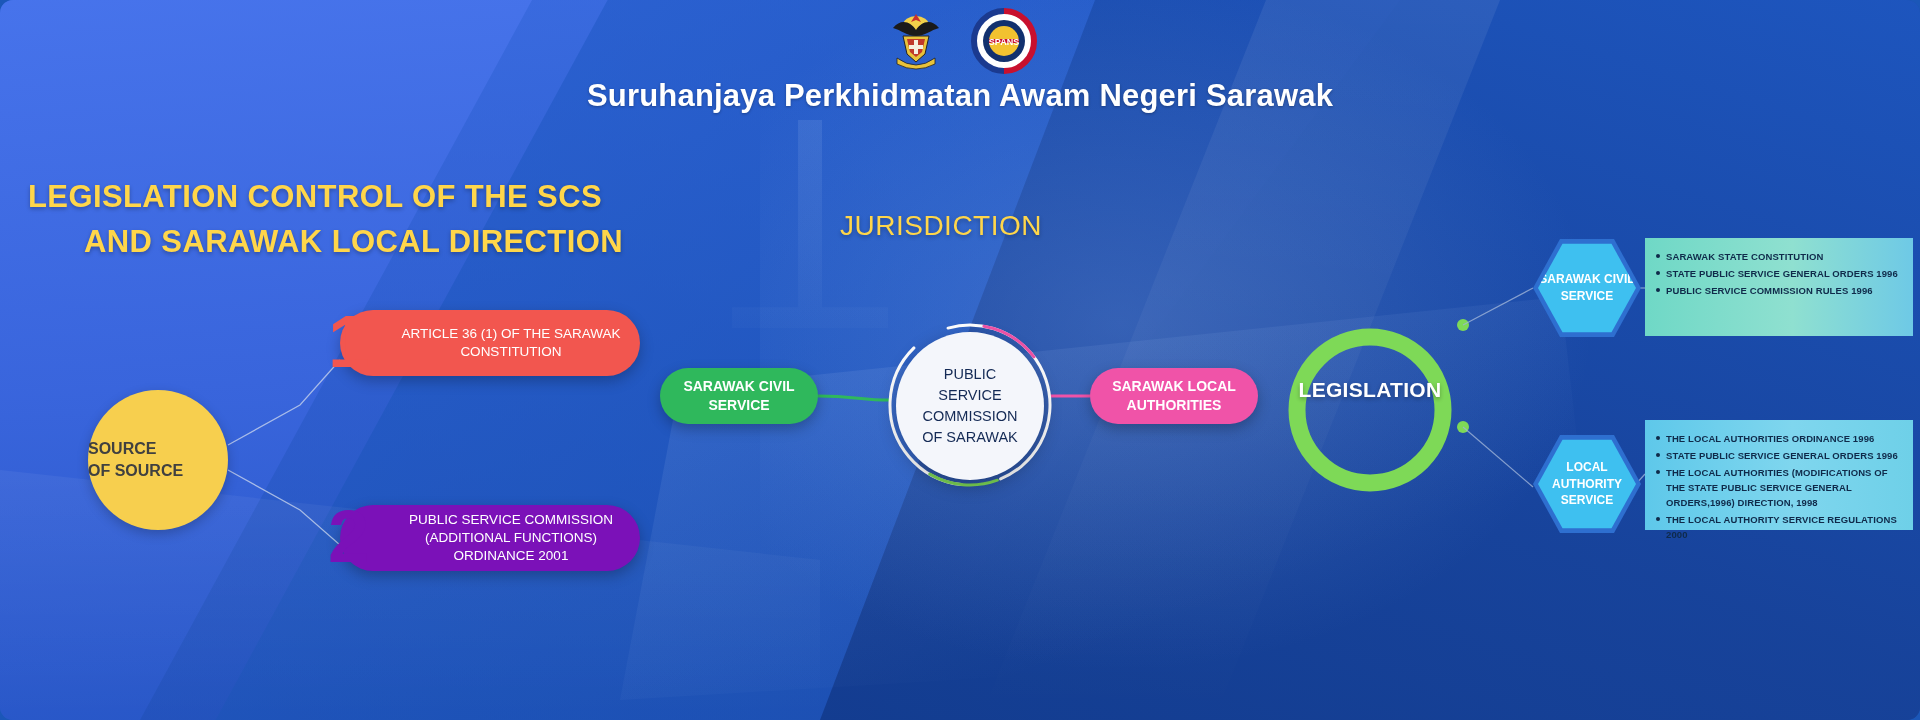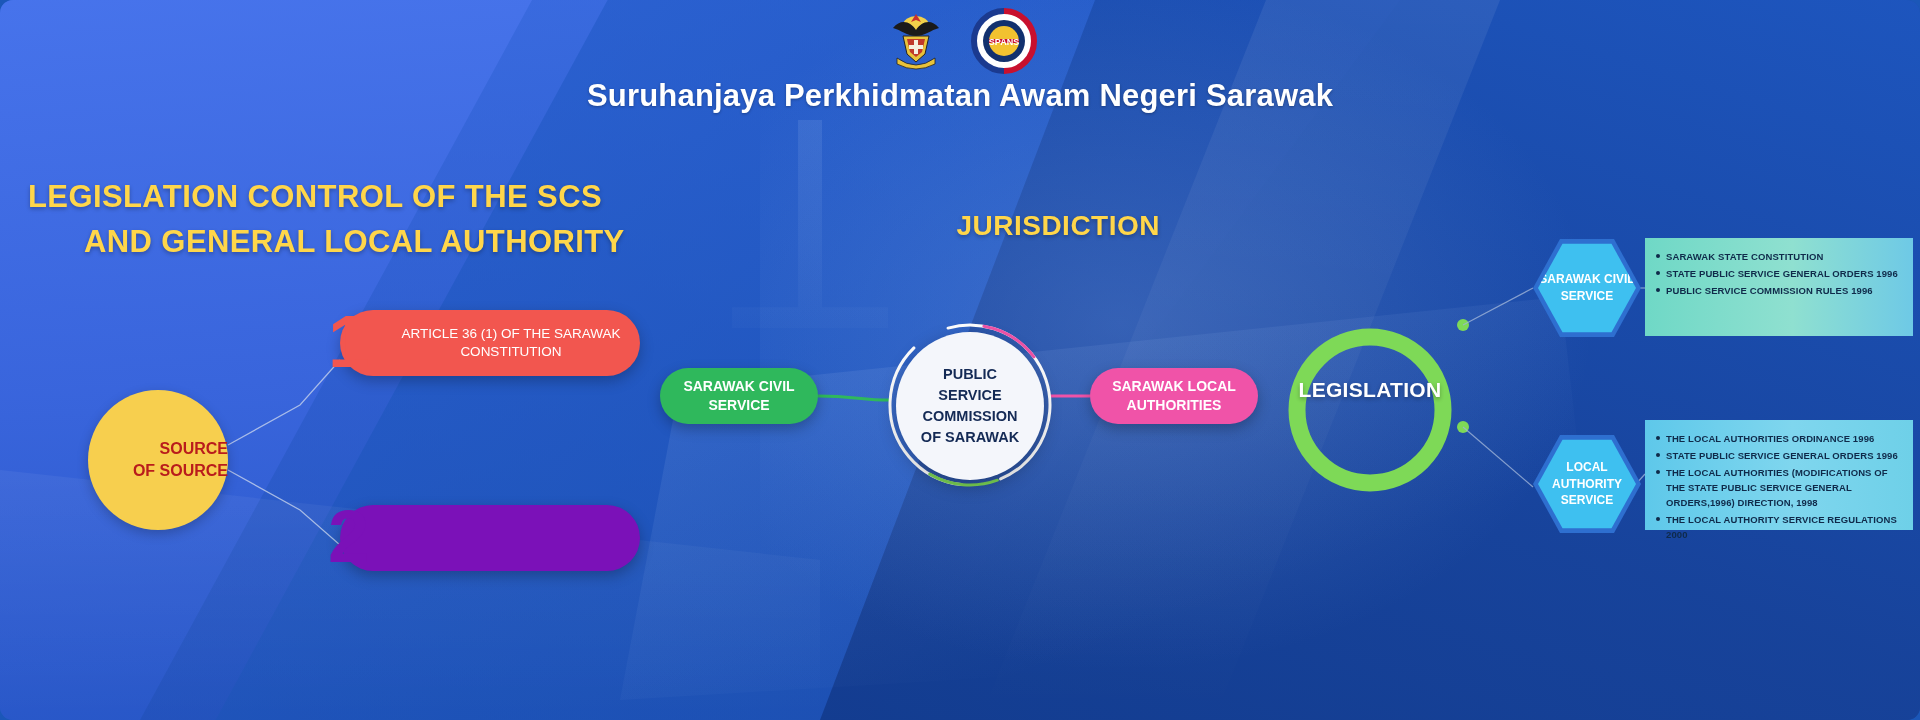--- a/index.html
+++ b/index.html
@@ -98,36 +98,36 @@
     line-height: 1.45;
     letter-spacing: .4px;
     text-shadow: 0 2px 4px rgba(0,0,0,.28);
   }
   .left-title div { white-space: nowrap; }
   .lt2 { padding-left: 56px; }
 
   
   .jurisdiction {
     position: absolute; left: 840px; top: 210px; width: 320px;
-    text-align: right;
+    text-align: left;
     color: #ffd64a;
     font-size: 28px;
-    font-weight: bold;
+    font-weight: normal;
     letter-spacing: .5px;
     text-shadow: 0 2px 4px rgba(0,0,0,.28);
   }
 
   
   .source-circle {
     position: absolute; left: 88px; top: 390px;
     width: 140px; height: 140px; border-radius: 50%;
     background: #f7cf4e;
     display: flex; flex-direction: column;
-    align-items: flex-end; justify-content: center;
-    color: #b91c1c;
+    align-items: flex-start; justify-content: center;
+    color: #404040;
     font-size: 16px; font-weight: bold; line-height: 1.35;
     text-align: center;
     box-shadow: 0 4px 12px rgba(0,0,0,.22);
   }
 
   
   .pill {
     position: absolute;
     height: 66px;
     border-radius: 33px;
@@ -160,21 +160,21 @@
     position: absolute; left: 885px; top: 320px;
     width: 170px; height: 170px;
   }
   .center-node {
     position: absolute; left: 896px; top: 332px;
     width: 148px; height: 148px; border-radius: 50%;
     background: #f4f6fb;
     display: flex; align-items: center; justify-content: flex-start;
     text-align: center;
     color: #142a55;
-    font-size: 14.5px; font-weight: bold; line-height: 1.45;
+    font-size: 14.5px; font-weight: normal; line-height: 1.45;
     box-shadow: 0 6px 18px rgba(0,0,0,.28);
   }
   .center-node span { padding: 0 16px; }
 
   .tag {
     position: absolute; height: 56px; border-radius: 28px;
     display: flex; align-items: center; justify-content: center;
     text-align: center;
     color: #ffffff; font-size: 14px; font-weight: bold; line-height: 1.35;
     box-shadow: 0 5px 13px rgba(0,0,0,.25);
@@ -303,37 +303,38 @@
           <path d="M18 33 L48 33" stroke="#c8102e" stroke-width="4"></path>
           <text x="33" y="37" font-size="9" font-family="Liberation Sans, sans-serif" font-weight="bold" fill="#ffffff" text-anchor="middle">SPANS</text>
         </svg>
       </div>
     </div>
     <div class="org-title">Suruhanjaya Perkhidmatan Awam Negeri Sarawak</div>
   </div>
 
   <div class="left-title">
     <div class="lt1">LEGISLATION CONTROL OF THE SCS</div>
-    <div class="lt2">AND GENERAL LOCAL AUTHORITY</div>
+    <div class="lt2">AND SARAWAK LOCAL DIRECTION</div>
   </div>
 
   <div class="jurisdiction">JURISDICTION</div>
 
   <div class="source-circle">
     <span>SOURCE</span>
     <span>OF SOURCE</span>
   </div>
 
   <div class="pill" id="pill1">
     <div class="pill-num">1</div>
     <div class="pill-text">ARTICLE 36 (1) OF THE SARAWAK CONSTITUTION</div>
   </div>
 
   <div class="pill" id="pill2">
     <div class="pill-num">2</div>
+    <div class="pill-text">PUBLIC SERVICE COMMISSION (ADDITIONAL FUNCTIONS) ORDINANCE 2001</div>
   </div>
 
   <svg class="ring-wrap" viewBox="0 0 170 170">
     <circle cx="85" cy="85" r="80" fill="none" stroke="#ffffff" stroke-width="3" stroke-dasharray="150 40 180 40" stroke-linecap="round" transform="rotate(-40 85 85)"></circle>
     <circle cx="85" cy="85" r="80" fill="none" stroke="#7ed957" stroke-width="3" stroke-dasharray="70 432" stroke-linecap="round" transform="rotate(70 85 85)"></circle>
     <circle cx="85" cy="85" r="80" fill="none" stroke="#f053a8" stroke-width="3" stroke-dasharray="60 442" stroke-linecap="round" transform="rotate(-80 85 85)"></circle>
   </svg>
 
   <div class="center-node">
     <span>PUBLIC SERVICE COMMISSION OF SARAWAK</span>

